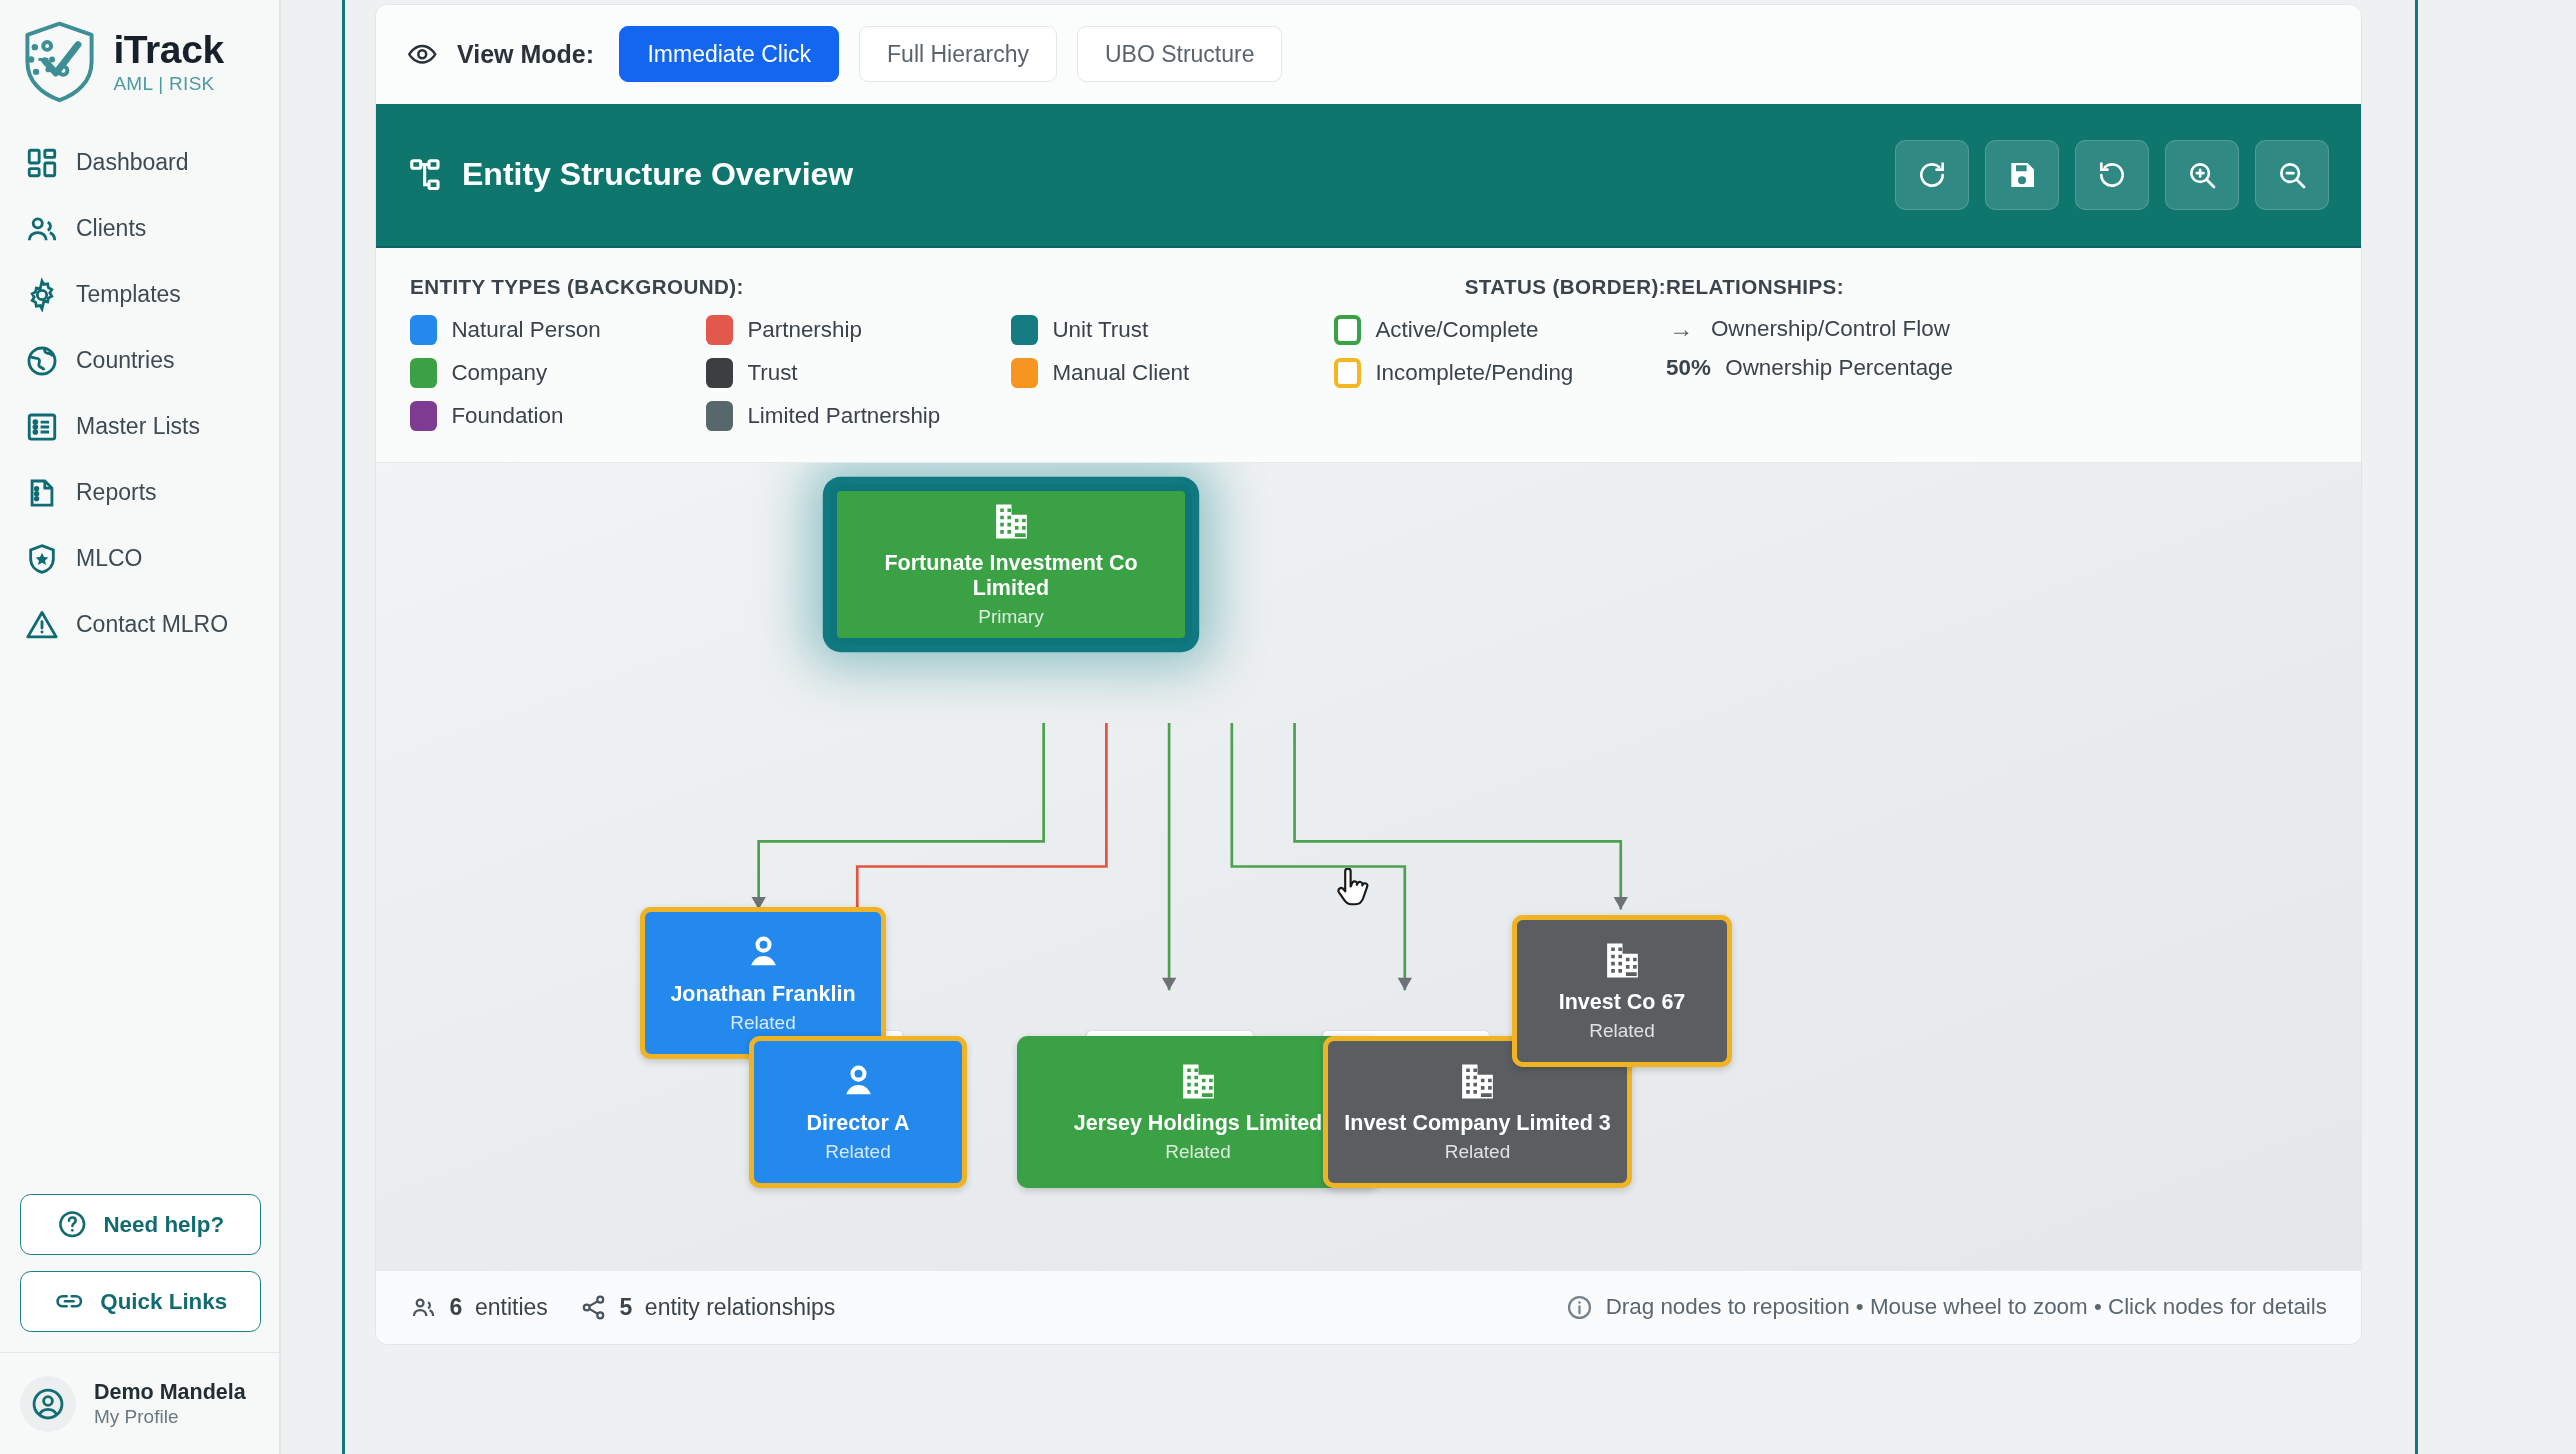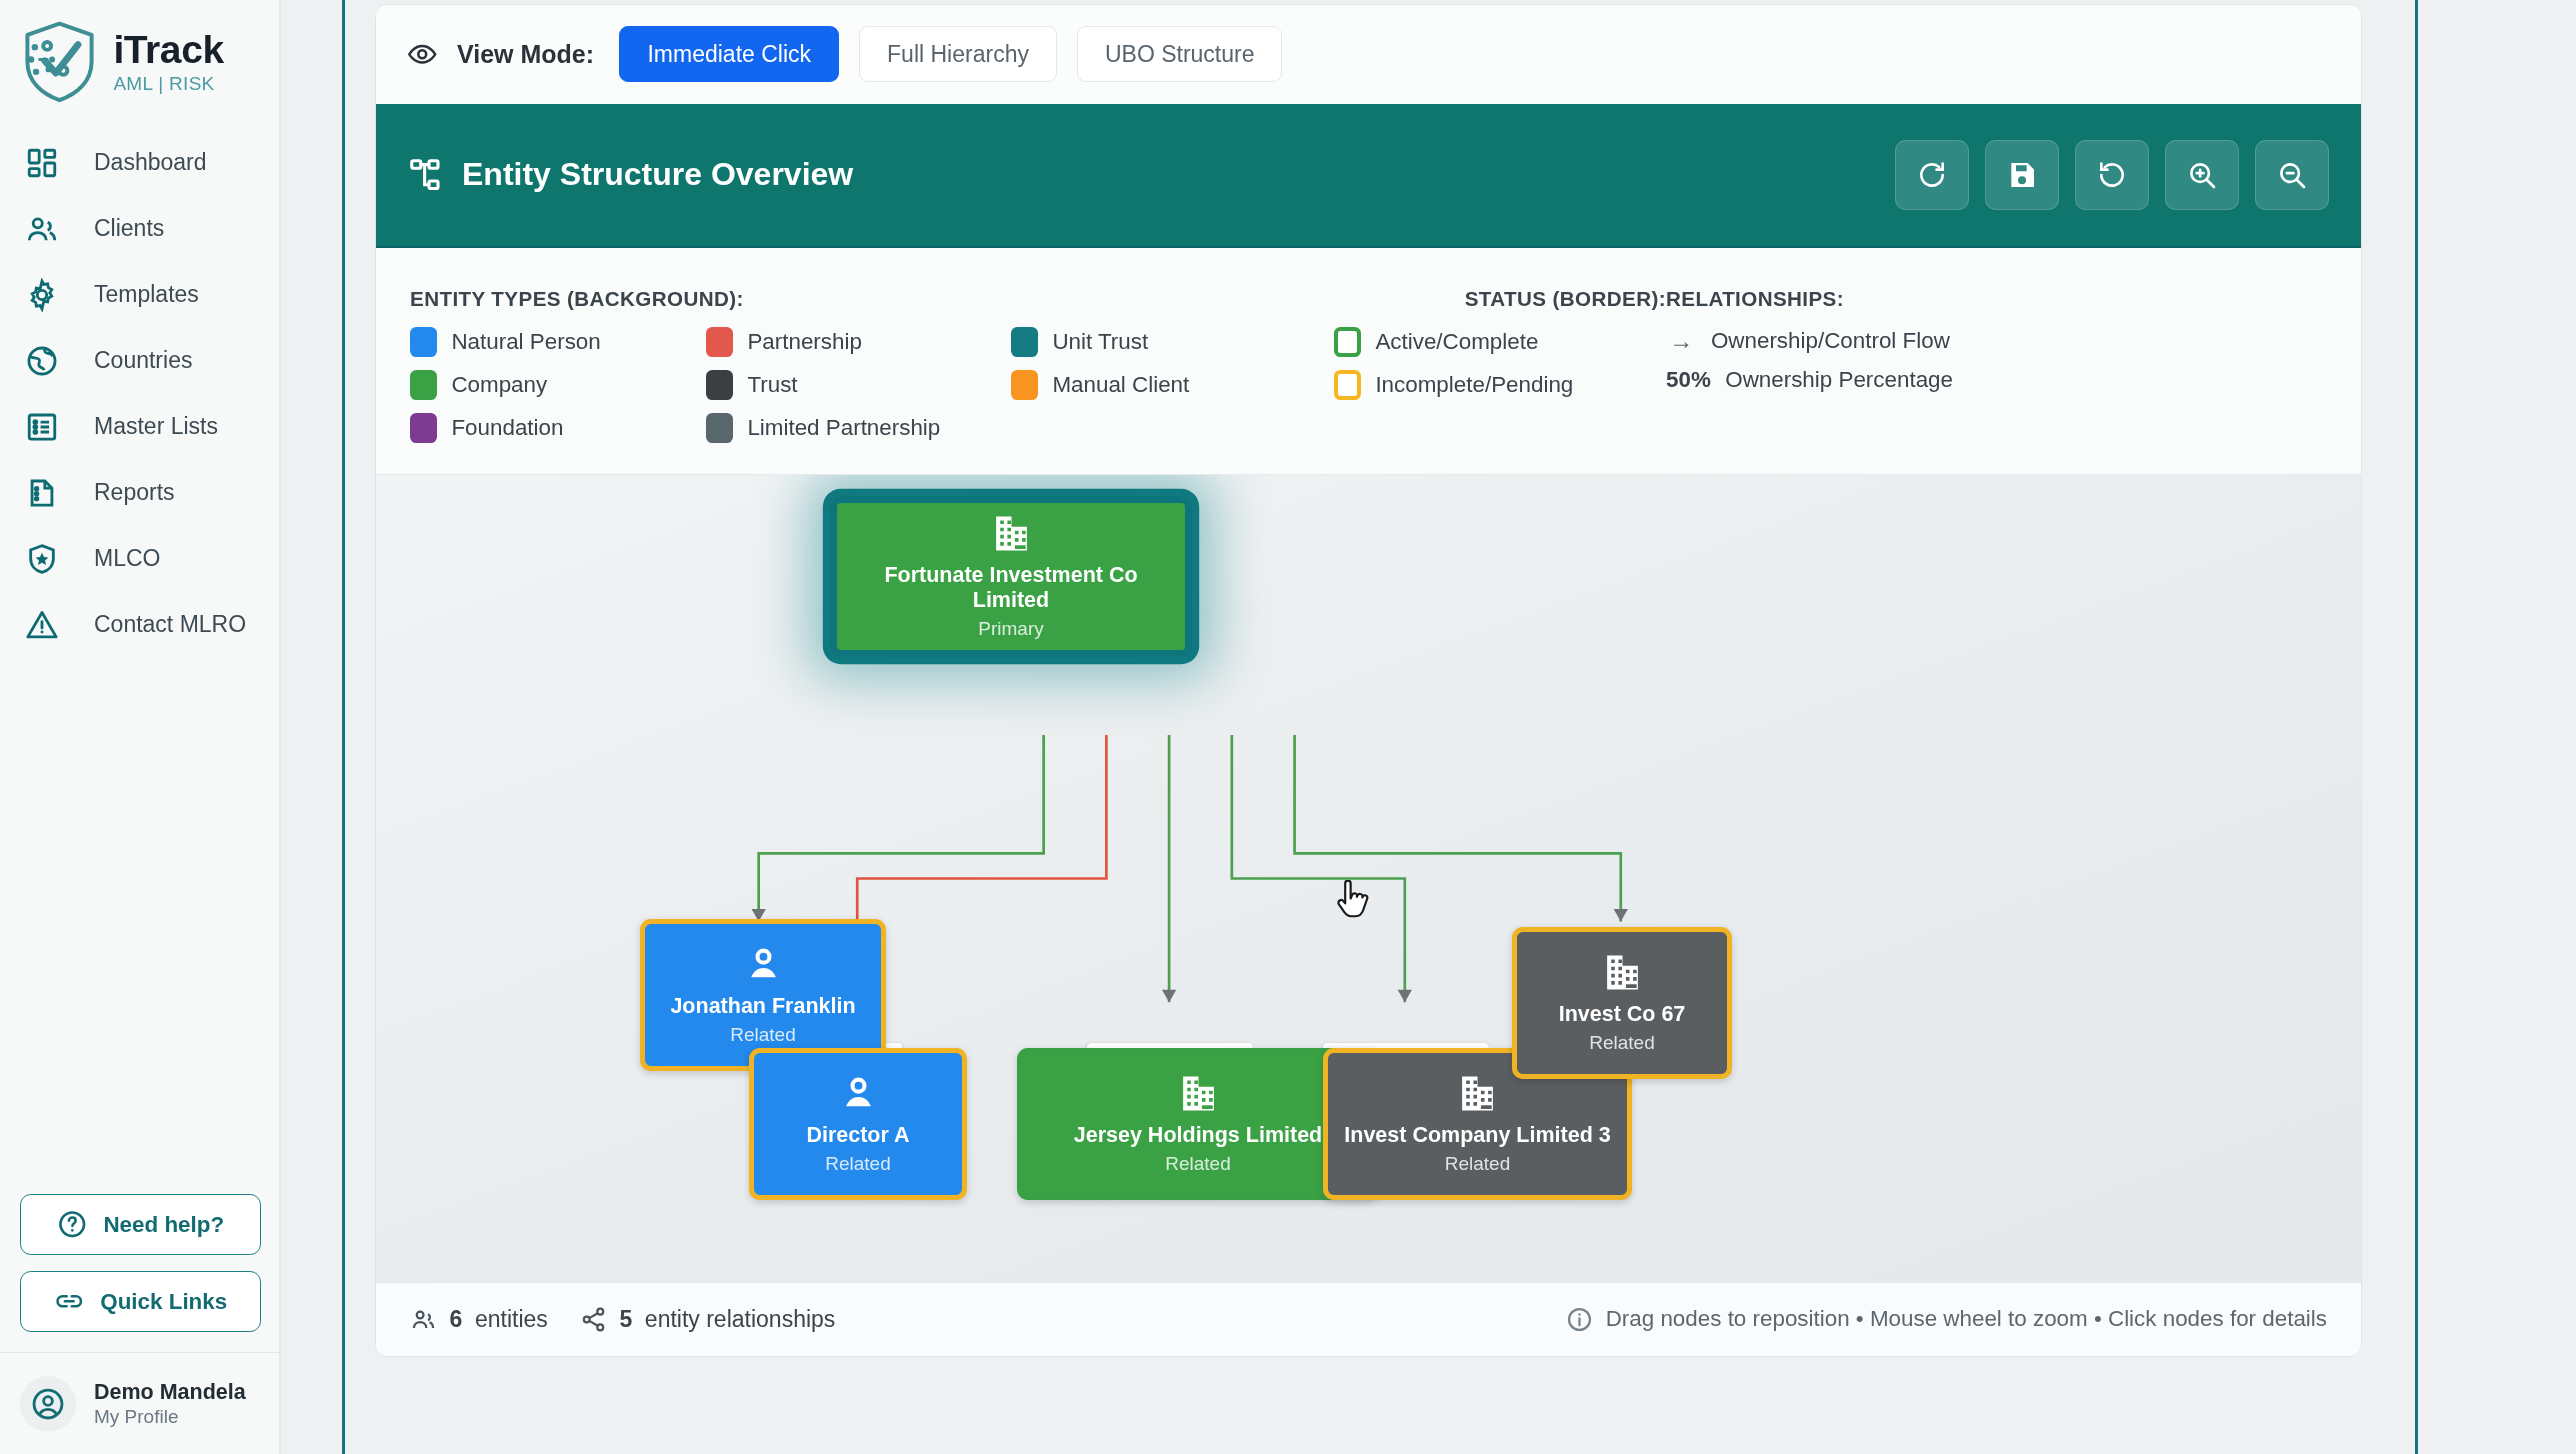--- a/index.html
+++ b/index.html
@@ -27,21 +27,21 @@
     display: flex; align-items: center; gap: 14.4px;
     padding: 20px 18px 23px 20px;
   }
   .brand-logo { width: 79px; height: 83px; flex: 0 0 79px; }
   .brand-text { display: flex; flex-direction: column; line-height: 1; }
   .brand-name { font-size: 39px; font-weight: 700; color: #18212b; letter-spacing: -0.4px; }
   .brand-sub { font-size: 19px; font-weight: 400; color: #4e9aa2; margin-top: 4.5px; letter-spacing: 0.3px; }
 
   .nav { display: flex; flex-direction: column; padding: 3.6px 0 0 0; }
   .nav-item {
-    display: flex; align-items: center; gap: 35px;
+    display: flex; align-items: center; gap: 17px;
     padding: 10.8px 0 10.8px 25px;
     height: 66px;
     cursor: pointer;
   }
   .nav-icon { width: 34px; height: 34px; flex: 0 0 34px; color: #0f6b72; display:flex; align-items:center; justify-content:center;}
   .nav-label { font-size: 23px; color: #3e4a52; }
 
   .sidebar-spacer { flex: 1 1 auto; }
 
   .side-actions { padding: 0 20px 20px 20px; display: flex; flex-direction: column; gap: 16px; }
@@ -125,21 +125,21 @@
     color: #ffffff; cursor: pointer;
   }
   .hdr-btn svg { width: 32px; height: 32px; }
 
   
   .legend {
     display: flex; padding: 27px 34px 30.5px 34px;
     background: #fafbfb; border-bottom: 1.8px solid #e6eaec;
     gap: 0;
   }
-  .legend-col { display: flex; flex-direction: column; margin-top: 12px; }
+  .legend-col { display: flex; flex-direction: column; }
   .legend-head {
     font-size: 20.6px; font-weight: 700; color: #3b444b;
     letter-spacing: 0.4px; margin-bottom: 16px; text-transform: uppercase;
   }
   .legend-rows { display: flex; gap: 0; }
   .legend-sub { display: flex; flex-direction: column; gap: 12.6px; }
   .legend-item { display: flex; align-items: center; gap: 14.4px; }
   .swatch { width: 27px; height: 30.5px; border-radius: 6.3px; flex: 0 0 27px; }
   .swatch.hollow { background: #ffffff; border: 4.5px solid #000; }
   .legend-text { font-size: 22.4px; color: #3b444b; white-space: nowrap; }

